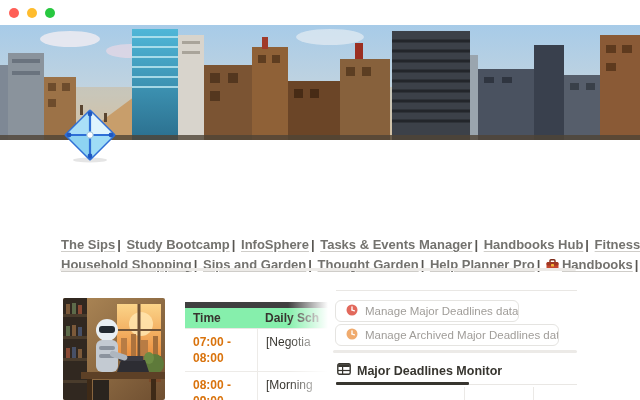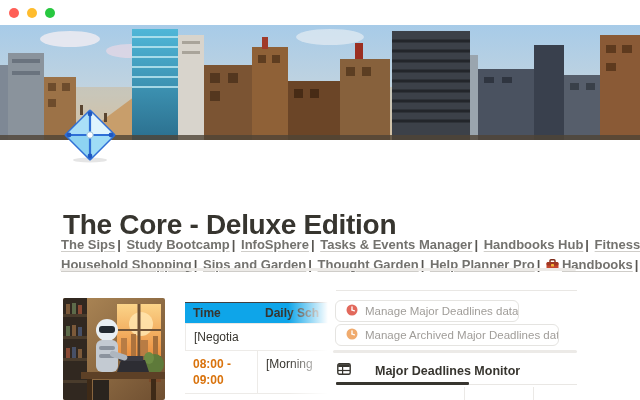--- a/index.html
+++ b/index.html
@@ -25,41 +25,41 @@
   .sep{color:#575551;padding:0 2px;font-weight:700;}
   .navlink.help{color:#d9730d;text-decoration-color:#eec49c;}
   .emoji-ic{display:inline-block;vertical-align:-2px;margin-right:3px;}
   
   .divider-main{position:absolute;left:60px;top:268px;width:516px;height:3px;
                 background:#eceae7;border-radius:2px;}
   
   .robot-img{position:absolute;left:63px;top:298px;width:102px;height:102px;border-radius:2px;overflow:hidden;}
   
   .sched{position:absolute;left:185px;top:302px;width:150px;font-size:12px;}
-  .sched .hrow{display:flex;background:#0ea5e9;border-top:1px solid #404040;border-bottom:1px solid #e9e7e4;}
+  .sched .hrow{display:flex;background:#86efac;border-top:6px solid #404040;border-bottom:1px solid #e9e7e4;}
   .sched .hcell{padding:3px 8px;font-weight:600;color:#37352f;}
   .sched .row{display:flex;border-bottom:1px solid #edebe8;}
   .cell-time{width:72px;box-sizing:border-box;padding:5px 8px;color:#d9730d;font-weight:600;line-height:16px;}
   .cell-act{flex:1;box-sizing:border-box;padding:5px 0 5px 8px;border-left:1px solid #edebe8;
             color:#37352f;line-height:16px;white-space:nowrap;overflow:hidden;}
   .hcell.c1{width:72px;box-sizing:border-box;}
   .hcell.c2{flex:1;box-sizing:border-box;padding-left:8px;white-space:nowrap;overflow:hidden;}
   .fade-right{position:absolute;left:288px;top:297px;width:50px;height:103px;
               background:linear-gradient(to right, rgba(255,255,255,0), #ffffff 80%);pointer-events:none;}
   
   .col-divider-top{position:absolute;left:336px;top:290px;width:241px;height:1px;background:#e9e7e4;}
   .btn{position:absolute;height:22px;box-sizing:border-box;border:1px solid #e5e4e1;border-radius:6px;
        background:#fff;display:flex;align-items:center;gap:7px;padding:0 10px;
        font-size:11.5px;color:#a09d99;cursor:pointer;white-space:nowrap;overflow:hidden;}
   .btn1{left:335px;top:300px;width:184px;}
   .btn2{left:335px;top:324px;width:224px;}
   .clock{flex:0 0 auto;}
   .col-divider-mid{position:absolute;left:333px;top:350px;width:244px;height:3px;
                    background:#eceae7;border-radius:2px;}
-  .tab{position:absolute;left:337px;top:363px;display:flex;align-items:center;gap:24px;
+  .tab{position:absolute;left:337px;top:363px;display:flex;align-items:center;gap:6px;
        font-size:12.5px;font-weight:600;color:#37352f;cursor:pointer;}
   .tab-underline-active{position:absolute;left:336px;top:382px;width:133px;height:3px;background:#37352f;border-radius:1px;}
   .tab-underline-rest{position:absolute;left:469px;top:384px;width:108px;height:1px;background:#e9e7e4;}
   .vline{position:absolute;top:387px;width:1px;height:13px;background:#ebe9e6;}
   .vline.v1{left:464px;} .vline.v2{left:533px;}
 </style>
 </head>
 <body>
 
 <div class="screen">
@@ -165,21 +165,20 @@
       <line x1="28" y1="4" x2="28" y2="52" stroke="#2f6fd6" stroke-width="2.2"></line>
       <line x1="4" y1="28" x2="52" y2="28" stroke="#2f6fd6" stroke-width="2.2"></line>
       <circle cx="28" cy="7" r="2.4" fill="#1f57c0"></circle>
       <circle cx="49" cy="28" r="2.4" fill="#1f57c0"></circle>
       <circle cx="28" cy="49" r="2.4" fill="#1f57c0"></circle>
       <circle cx="7" cy="28" r="2.4" fill="#1f57c0"></circle>
       <circle cx="28" cy="28" r="3.2" fill="#ffffff" stroke="#9fc4da" stroke-width="1"></circle>
     </svg>
   </div>
 
-  <h1 class="title">The Core - Deluxe Edition</h1>
 
   <div class="nav">
     <div class="line">
       <a class="navlink">The Sips</a><span class="sep">|</span>
       <a class="navlink">Study Bootcamp</a><span class="sep">|</span>
       <a class="navlink">InfoSphere</a><span class="sep">|</span>
       <a class="navlink">Tasks &amp; Events Manager</a><span class="sep">|</span>
       <a class="navlink">Handbooks Hub</a><span class="sep">|</span>
       <a class="navlink">Fitness Mentor</a>
     </div>
@@ -256,20 +255,21 @@
       <rect x="48" y="52" width="18" height="6" rx="3" fill="#aeb6bf" transform="rotate(18 48 52)"></rect>
     </svg>
   </div>
 
   <div class="sched">
     <div class="hrow">
       <div class="hcell c1">Time</div>
       <div class="hcell c2">Daily Sch</div>
     </div>
     <div class="row">
+      <div class="cell-time">07:00 - 08:00</div>
       <div class="cell-act">[Negotia</div>
     </div>
     <div class="row">
       <div class="cell-time">08:00 - 09:00</div>
       <div class="cell-act">[Morning</div>
     </div>
   </div>
   <div class="fade-right"></div>
 
   <div class="col-divider-top"></div>

